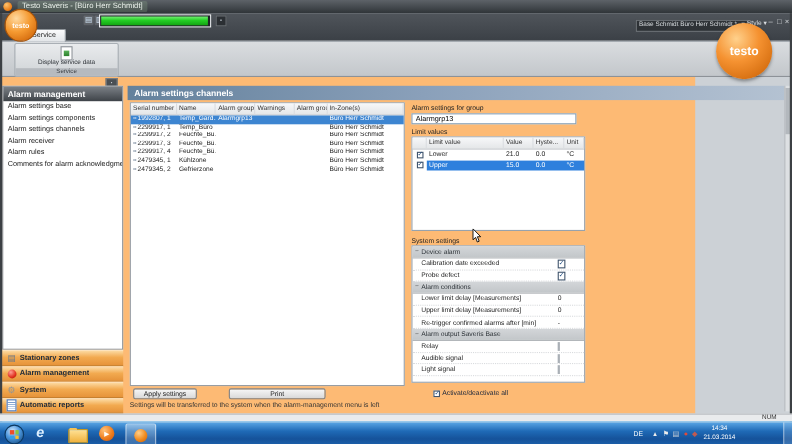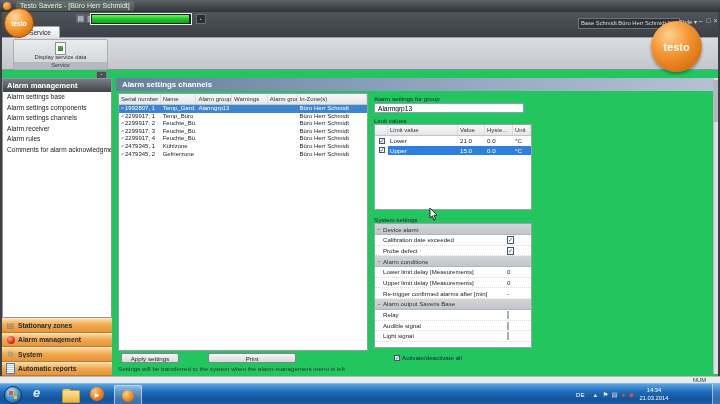--- a/index.html
+++ b/index.html
@@ -46,21 +46,21 @@
   .ribbon-btn-label{position:absolute;left:0;top:14px;width:93px;font-size:5.8px;line-height:6.4px;
     text-align:center;color:#2c3136;}
   .group-strip{position:absolute;left:0;bottom:0;width:100%;height:7px;background:#b6babf;
     font-size:5.6px;color:#3a3f44;text-align:center;line-height:7px;}
   .big-ball{left:651px;top:21px;width:51px;height:51px;border-radius:50%;z-index:12;
     background:radial-gradient(circle at 36% 28%,#ffd18c,#f59231 42%,#d26a0c 85%,#a84f05);
     box-shadow:0 2px 3px rgba(0,0,0,.35);color:#fff;font-weight:bold;font-size:11px;
     display:flex;align-items:center;justify-content:center;}
 
   
-  .workspace{left:0;top:70px;width:720px;height:306px;background:#22c55e;}
+  .workspace{left:0;top:70px;width:632px;height:306px;background:#fdba74;}
   .pin-btn{left:96px;top:1px;width:9px;height:6px;background:#4a4f54;border:1px solid #7d8287;
     color:#cfd3d7;font-size:4px;line-height:5px;text-align:center;}
 
   .side-panel{left:2px;top:8px;width:110px;height:240px;background:#fff;border:1px solid #8f959b;box-sizing:border-box;}
   .side-header{height:13px;background:linear-gradient(#7a7f85,#3e4348);color:#fff;font-weight:bold;
     font-size:7.6px;line-height:13px;padding-left:4px;}
   .side-item{height:10.5px;font-size:6.6px;line-height:10.5px;padding-left:4px;color:#1c1c1c;}
 
   .nav{left:2px;top:248px;width:110px;}
   .nav-item{height:14.5px;display:flex;align-items:center;box-sizing:border-box;

